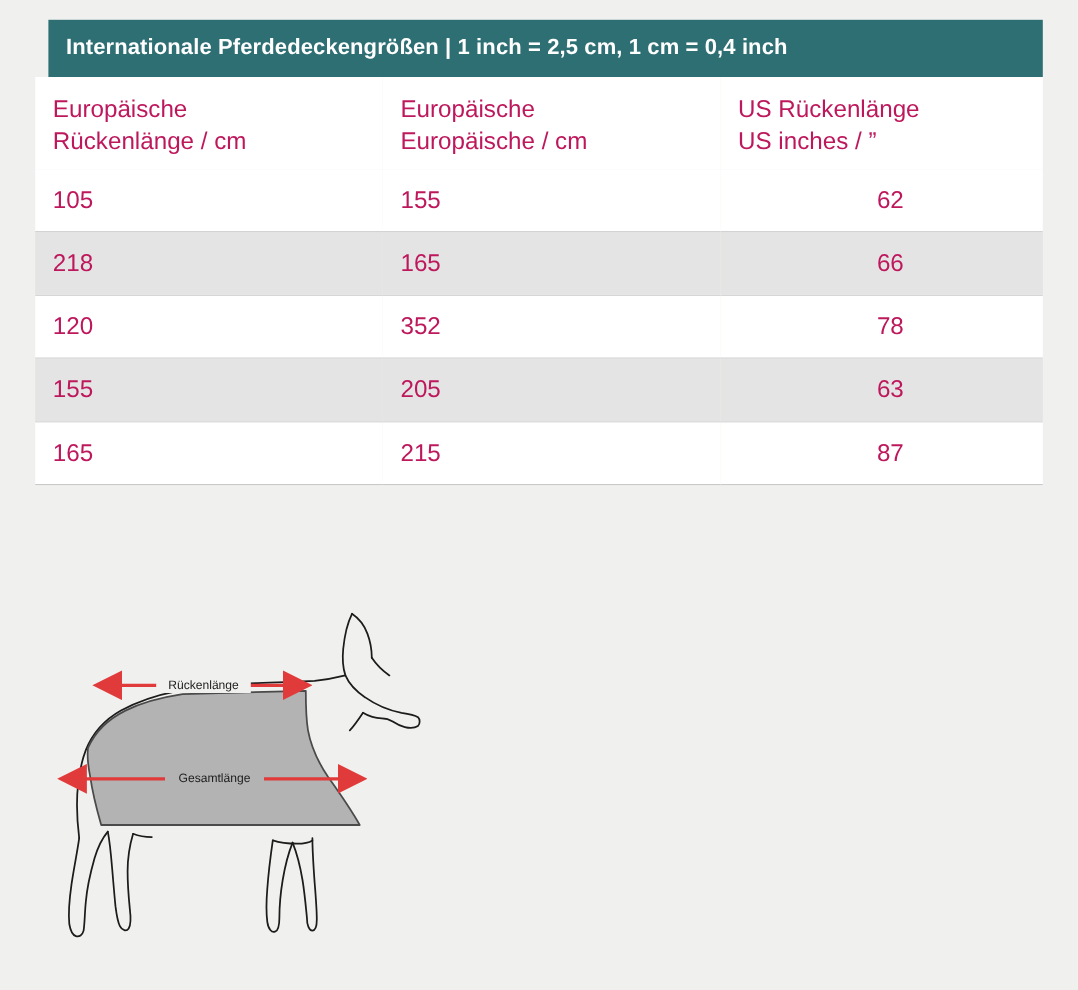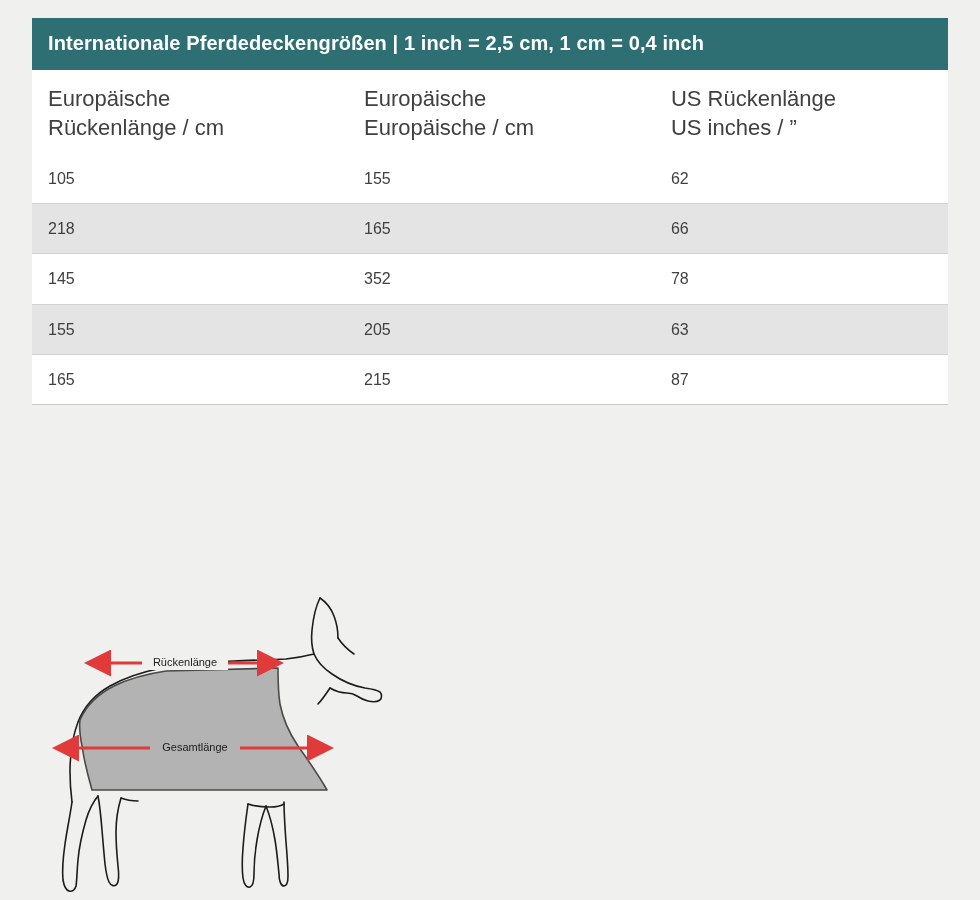--- a/index.html
+++ b/index.html
@@ -28,65 +28,66 @@
     width: 916px;
   }
   .table-title {
     background: #2e6f74;
     color: #ffffff;
     font-size: 20px;
     font-weight: bold;
     padding: 14px 16px 15px 16px;
     box-sizing: border-box;
     letter-spacing: 0.1px;
+    margin-left: 12px;
   }
   table.sizes {
     width: 100%;
     border-collapse: collapse;
     table-layout: fixed;
   }
   table.sizes th {
     text-align: left;
     font-weight: normal;
     font-size: 22px;
-    color: #404040;
+    color: #be185d;
     padding: 14px 0 12px 16px;
     background: #ffffff;
     line-height: 1.32;
     vertical-align: top;
   }
   table.sizes td {
-    font-size: 16px;
-    color: #404040;
+    font-size: 22px;
+    color: #be185d;
     padding: 15px 0 15px 16px;
     line-height: 1.2;
     vertical-align: middle;
   }
   table.sizes tbody tr:nth-child(odd) td {
     background: #ffffff;
   }
   table.sizes tbody tr:nth-child(even) td {
     background: #e4e4e4;
   }
   table.sizes tbody tr td {
     border-bottom: 1px solid #d2d2d2;
   }
   table.sizes tbody tr:last-child td {
     border-bottom: 1px solid #c9c9c9;
   }
   .col-a { width: 34.5%; }
   .col-b { width: 33.5%; }
   .col-c { width: 32%; }
   td.cell-b, th.head-b { padding-left: 30px; }
-  td.cell-c, th.head-c { padding-left: 30px; }
+  td.cell-c, th.head-c { padding-left: 30px; text-align: center; }
   
   .diagram {
     position: absolute;
     left: 20px;
-    top: 568px;
+    top: 528px;
     width: 420px;
     height: 330px;
   }
   .diagram svg { display: block; }
   .dim-label {
     font-family: "Liberation Sans", sans-serif;
     font-size: 11px;
     fill: #1c1c1c;
   }
 </style>
@@ -124,21 +125,21 @@
           <td class="cell-a">105</td>
           <td class="cell-b">155</td>
           <td class="cell-c">62</td>
         </tr>
         <tr>
           <td class="cell-a">218</td>
           <td class="cell-b">165</td>
           <td class="cell-c">66</td>
         </tr>
         <tr>
-          <td class="cell-a">145</td>
+          <td class="cell-a">120</td>
           <td class="cell-b">352</td>
           <td class="cell-c">78</td>
         </tr>
         <tr>
           <td class="cell-a">155</td>
           <td class="cell-b">205</td>
           <td class="cell-c">63</td>
         </tr>
         <tr>
           <td class="cell-a">165</td>

